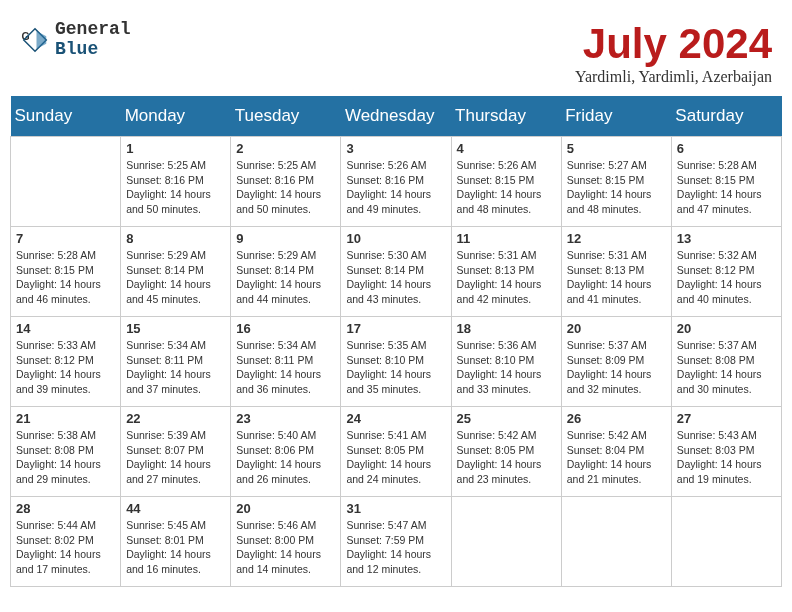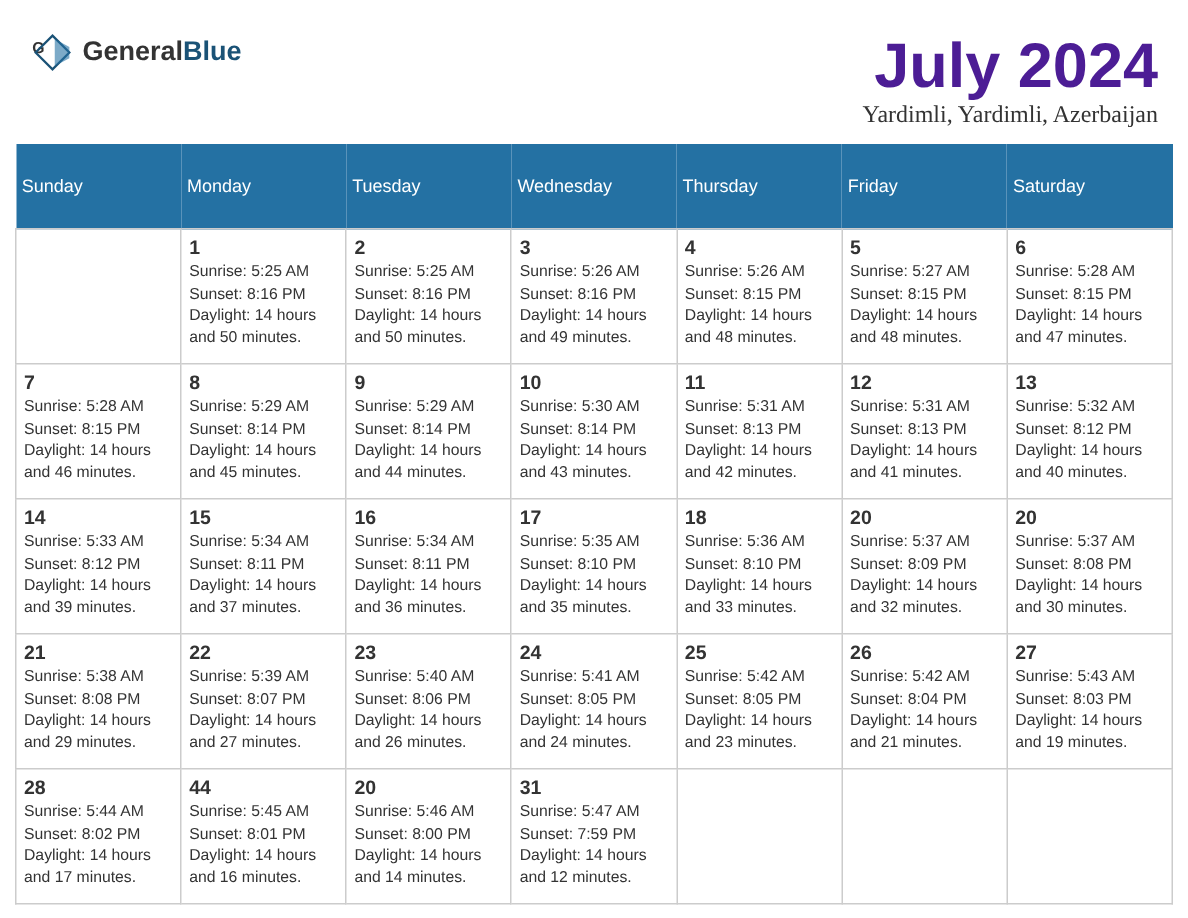--- a/index.html
+++ b/index.html
@@ -15,22 +15,23 @@
       justify-content: space-between;
       align-items: flex-start;
       padding: 10px 10px 5px 10px;
     }
     .logo {
       display: flex;
       align-items: center;
     }
     .logo-text {
       display: flex;
-      flex-direction: row;
+      flex-direction: column;
       line-height: 1.1;
+      font-family: Liberation Mono, monospace;
     }
     .logo-general {
       font-size: 18px;
       font-weight: bold;
       color: #333;
     }
     .logo-blue {
       font-size: 18px;
       font-weight: bold;
       color: #1a5276;
@@ -39,39 +40,39 @@
       width: 30px;
       height: 30px;
       margin-right: 5px;
     }
     .title-area {
       text-align: right;
     }
     .month-title {
       font-size: 42px;
       font-weight: bold;
-      color: #4c1d95;
+      color: #b91c1c;
     }
     .location {
       font-size: 16px;
       color: #333;
       font-family: Liberation Serif, serif;
     }
     .calendar-table {
       width: 100%;
       border-collapse: collapse;
       margin: 5px 0;
       font-size: 11px;
     }
     .calendar-table th {
       background-color: #2471a3;
       color: white;
-      padding: 21px 4px;
+      padding: 10px 4px;
       text-align: left;
-      font-size: 12px;
+      font-size: 17px;
       font-weight: normal;
     }
     .calendar-table td {
       border: 1px solid #ccc;
       vertical-align: top;
       padding: 4px 5px;
       min-height: 80px;
       height: 90px;
       width: 14.28%;
     }

